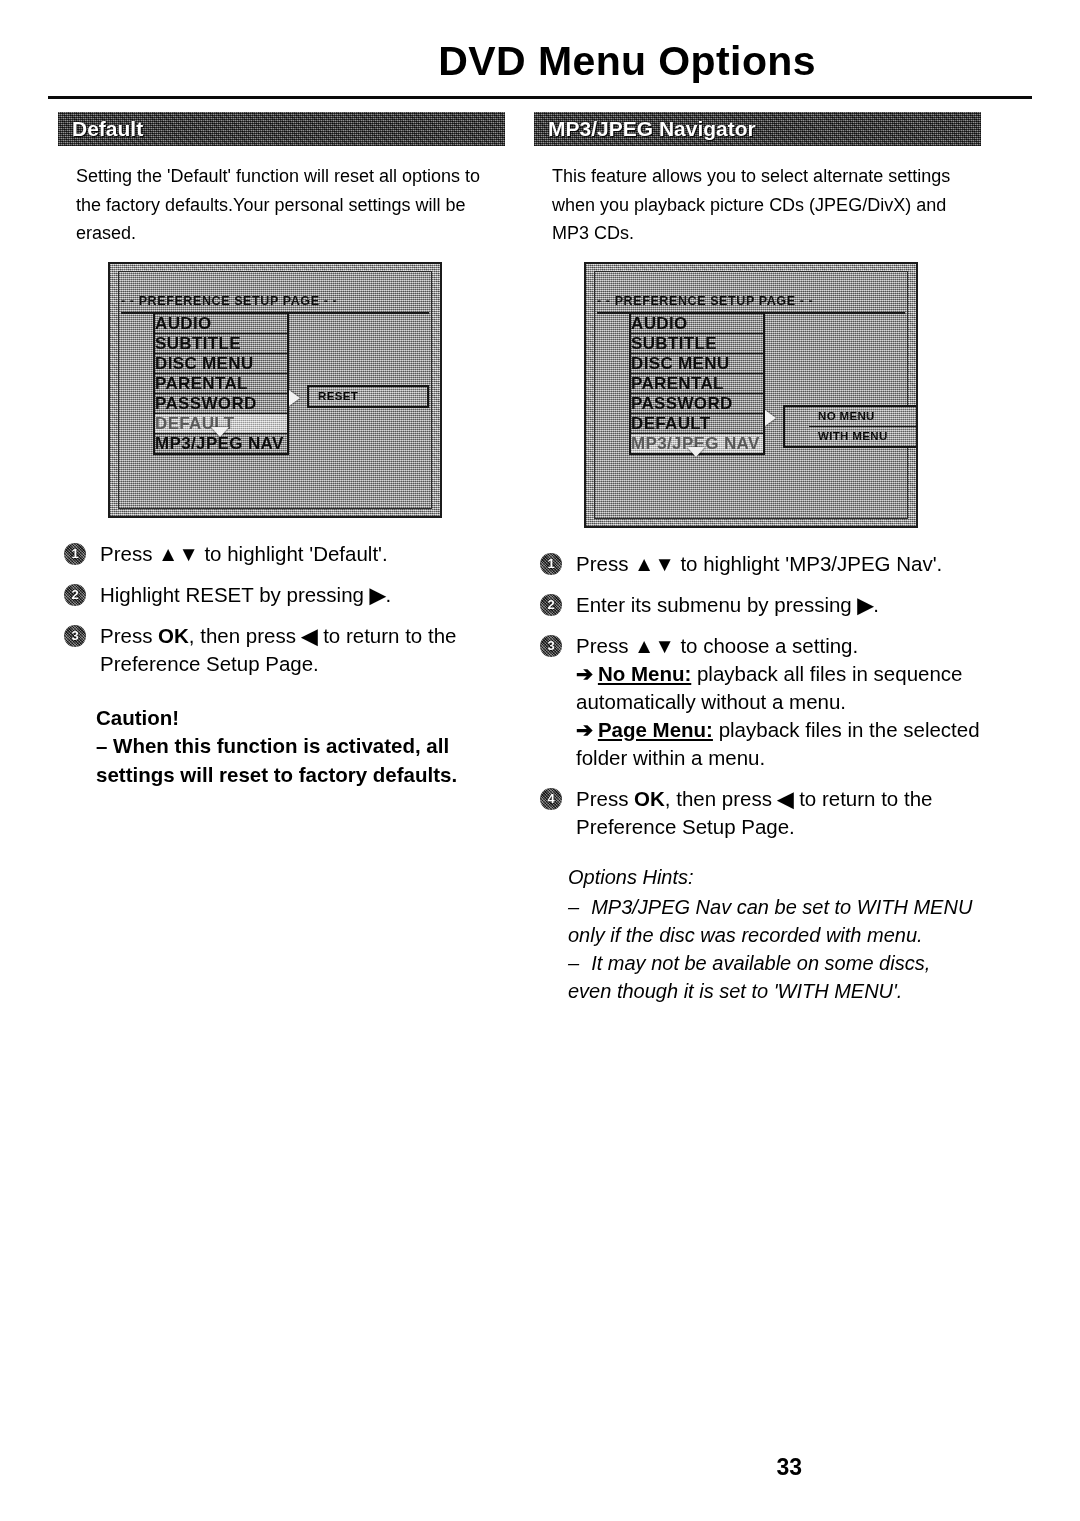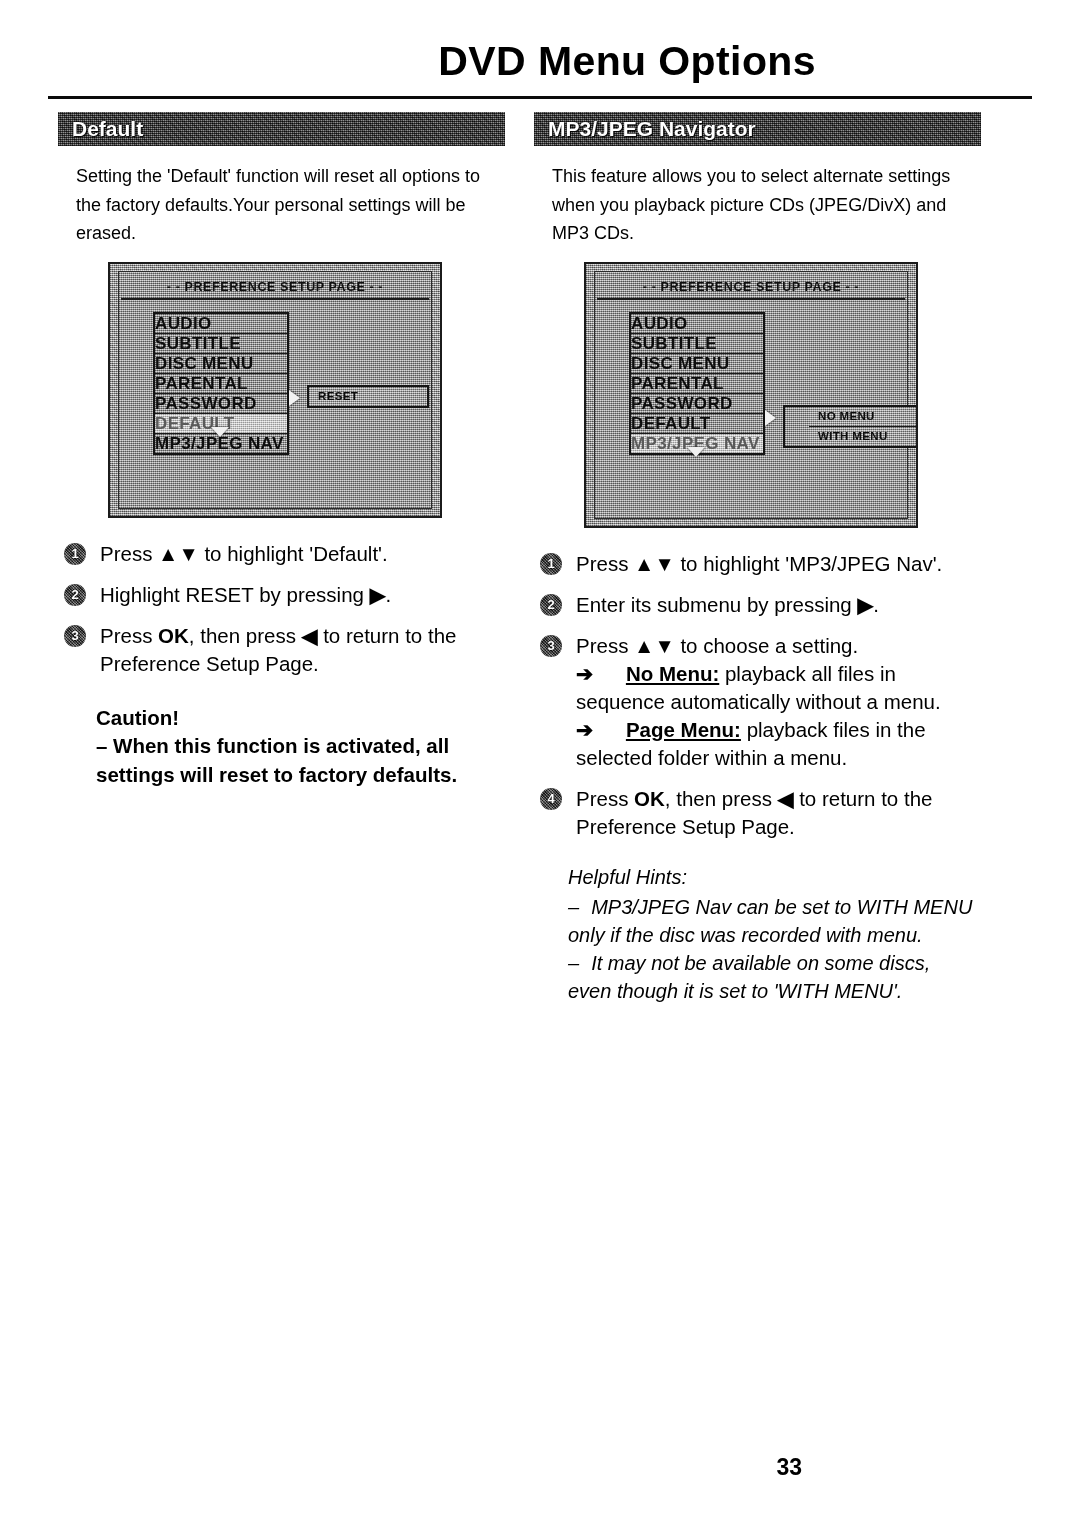--- a/index.html
+++ b/index.html
@@ -104,30 +104,29 @@
     left: 8px; top: 7px; right: 8px; bottom: 7px;
     background-color: #9b9b9b;
     background-image:
       repeating-linear-gradient(0deg, rgba(0,0,0,.26) 0 1px, rgba(255,255,255,.40) 1px 2px),
       repeating-linear-gradient(90deg, rgba(0,0,0,.24) 0 1px, rgba(255,255,255,.38) 1px 2px);
     border: 1px solid #2a2a2a;
   }
 
   .tv-titlebar {
     position: absolute;
-    left: 2px; right: 2px; top: 4px;
+    left: 2px; right: 2px; top: 18px;
     height: 22px;
     border-bottom: 2px solid #1a1a1a;
     background-color: #9c9c9c;
     background-image:
       repeating-linear-gradient(0deg, rgba(0,0,0,.30) 0 1px, rgba(255,255,255,.42) 1px 2px),
       repeating-linear-gradient(90deg, rgba(0,0,0,.26) 0 1px, rgba(255,255,255,.40) 1px 2px);
     display: flex;
     align-items: center;
-    justify-content: center;
   }
   .tv-titlebar .t {
     font-size: 12.5px;
     font-weight: bold;
     letter-spacing: .6px;
     color: #101010;
     white-space: nowrap;
   }
 
   .tv-menu {
@@ -239,21 +238,20 @@
     line-height: 28px;
     margin-left: 0;
   }
   .arrow-marker {
     font-weight: bold;
     letter-spacing: -1px;
   }
   .uline-bold {
     font-weight: bold;
     text-decoration: underline;
-    margin-left: 28px;
   }
 
   
   .caution {
     margin: 26px 0 0 38px;
     font-size: 20.5px;
     line-height: 28.5px;
     font-weight: bold;
     max-width: 400px;
   }
@@ -399,21 +397,21 @@
           <span class="uline-bold">Page Menu:</span><span> playback files in the selected folder within a menu.</span>
         </div>
       </div>
       <div class="step">
         <span class="badge">4</span>
         <span>Press <b>OK</b>, then press <b>◀</b> to return to the Preference Setup Page.</span>
       </div>
     </div>
 
     <div class="hints">
-      <span class="hdr">Helpful Hints:</span>
+      <span class="hdr">Options Hints:</span>
       <span class="hint">
         <span class="dash">–</span><span>MP3/JPEG Nav can be set to WITH MENU only if the disc was recorded with menu.</span>
       </span>
       <span class="hint">
         <span class="dash">–</span><span>It may not be available on some discs, even though it is set to 'WITH MENU'.</span>
       </span>
     </div>
 
   </div>
 

